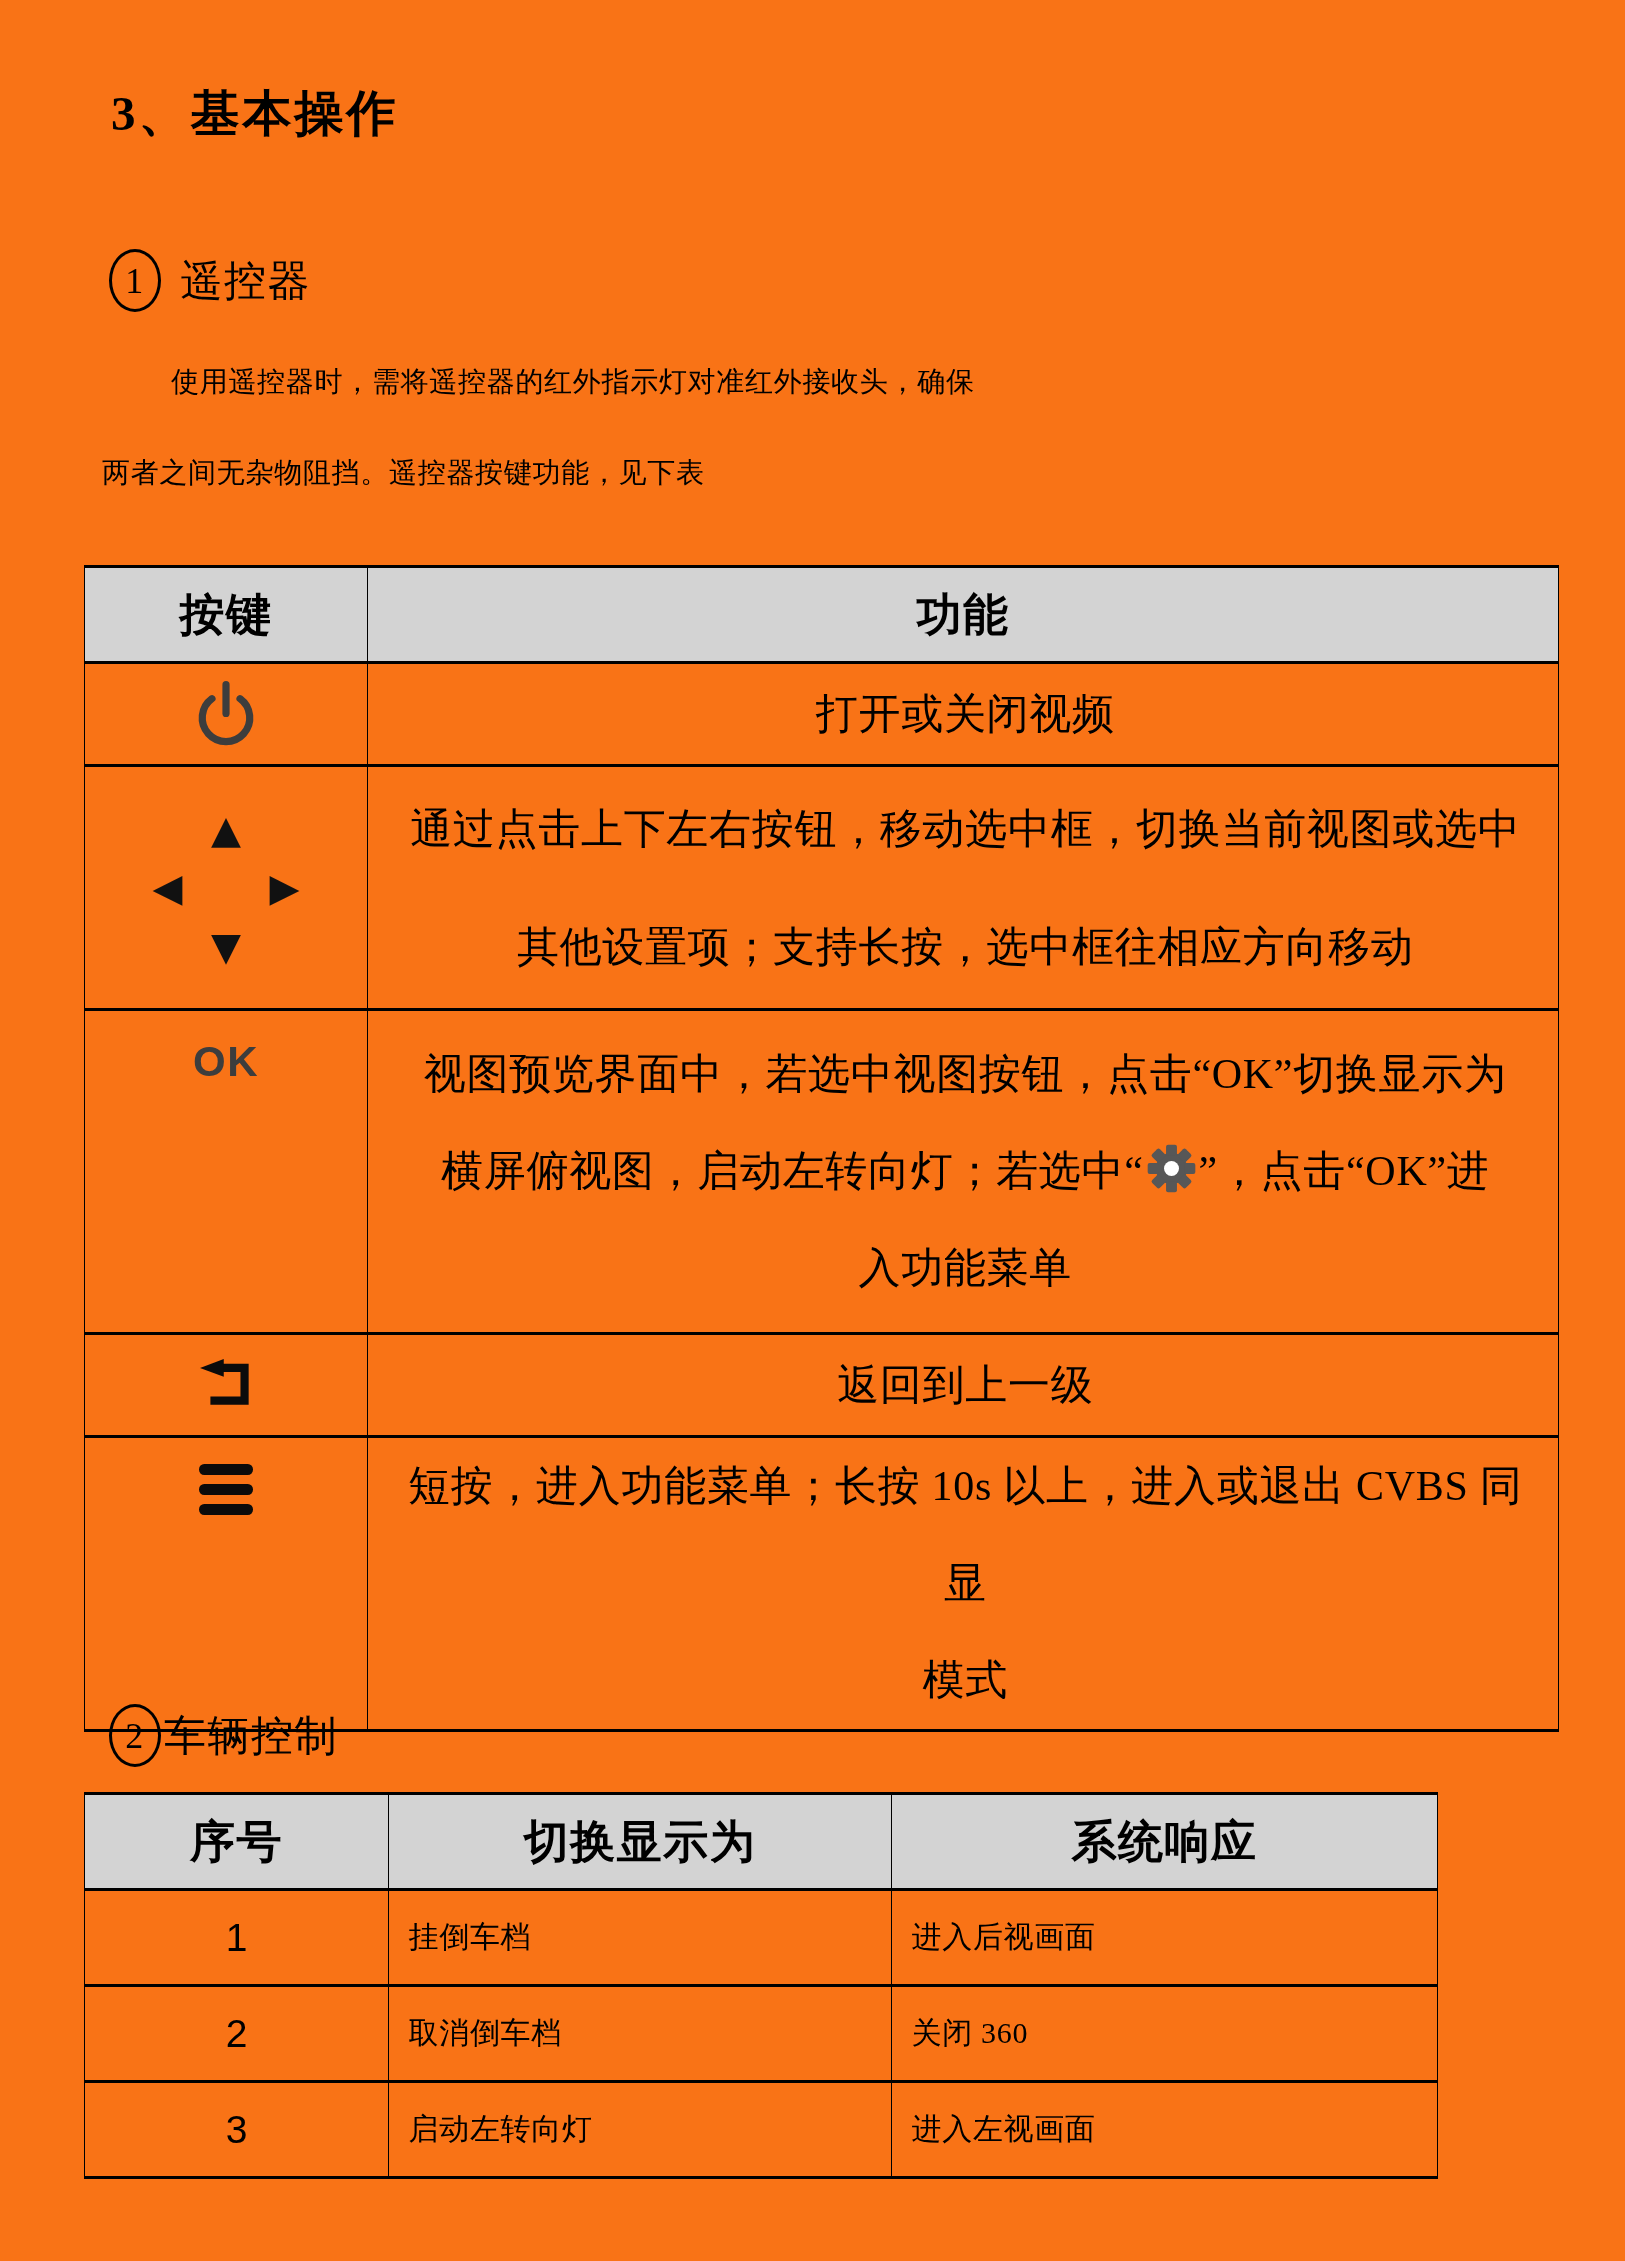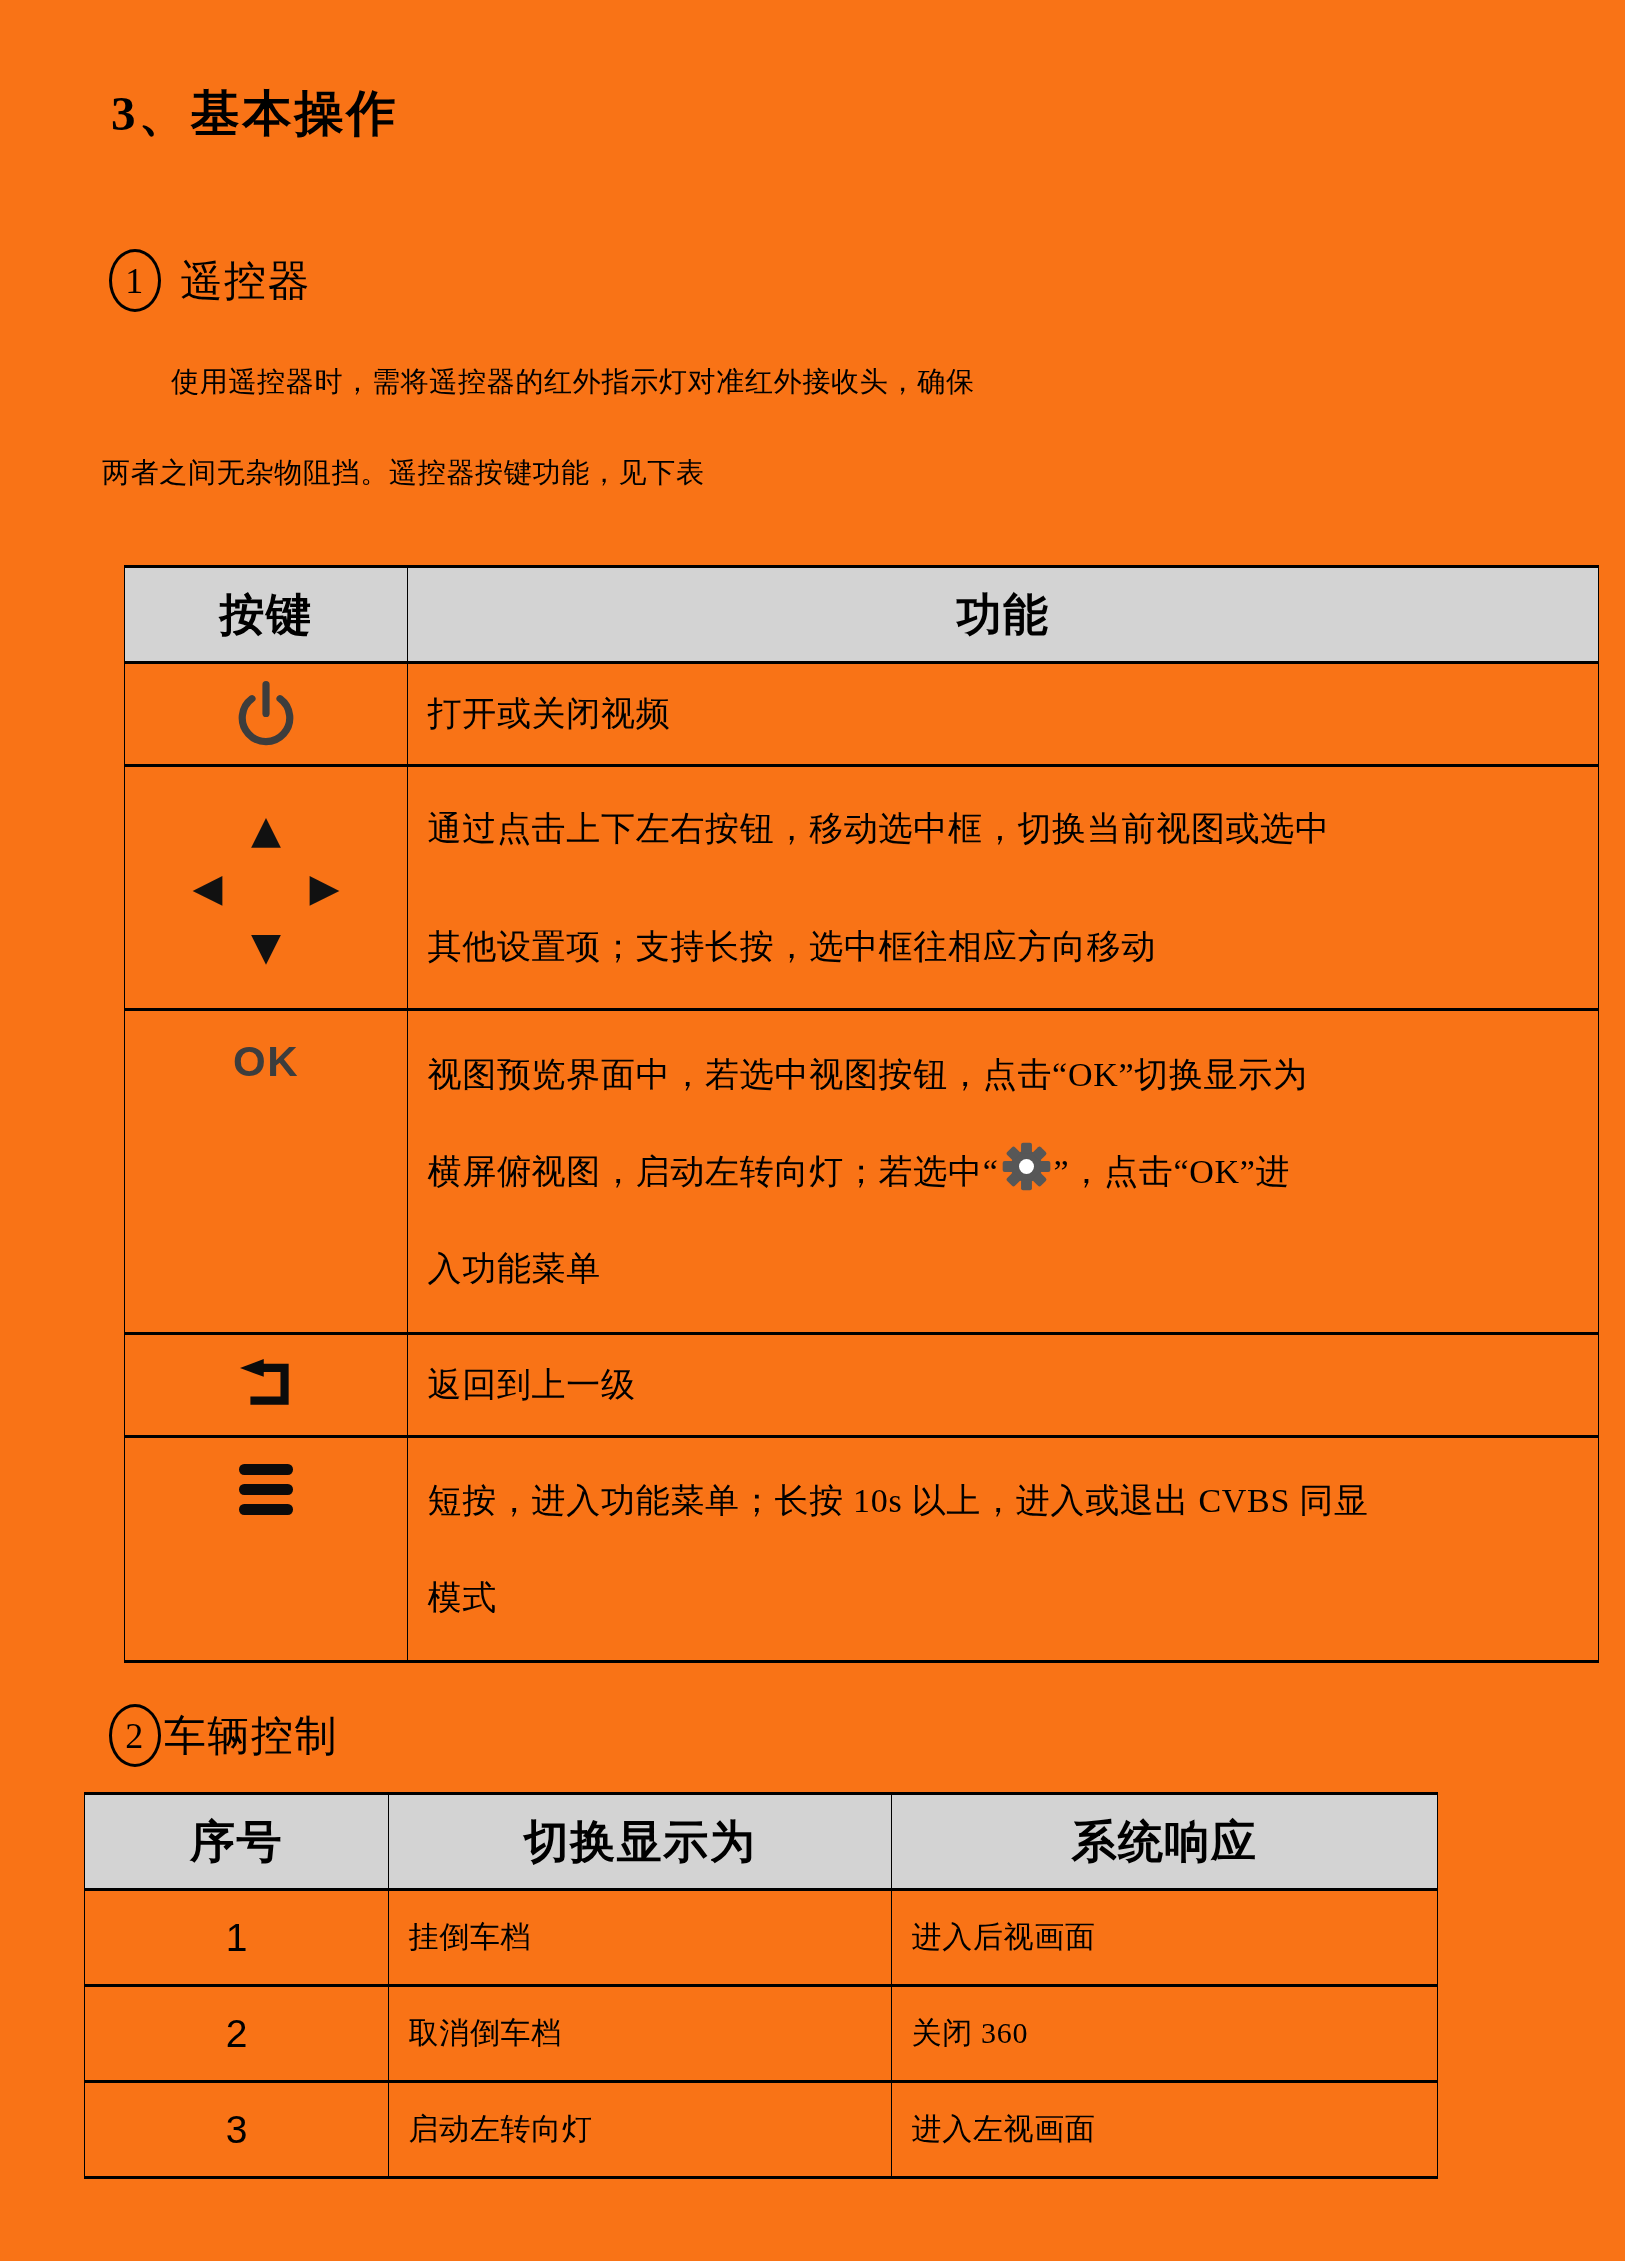--- a/index.html
+++ b/index.html
@@ -37,30 +37,30 @@
   }
   .intro .l2{text-indent:0;}
 
   table{border-collapse:collapse;table-layout:fixed;}
   td,th{
     border-style:solid;border-color:#000;
     border-top-width:3px;border-bottom-width:3px;
     border-left-width:1.5px;border-right-width:1.5px;
     padding:0;
   }
-  .tbl1{position:absolute;left:84px;top:565px;width:1474px;margin-left:40px;}
+  .tbl1{position:absolute;left:84px;top:565px;width:1474px;}
   .tbl2{position:absolute;left:84px;top:1792px;width:1353px;border-radius:12px;}
   th{
     background:#d3d3d3;
     font-size:45px;font-weight:bold;text-align:center;
     height:93px;letter-spacing:1.5px;
   }
   .key-cell{text-align:center;vertical-align:middle;}
   .fn-cell{
-    font-size:34px;text-align:left;vertical-align:middle;
+    font-size:42px;text-align:center;vertical-align:middle;
     padding-left:19.5px;padding-right:15px;letter-spacing:0.7px;
   }
   .lh-big{line-height:118px;}
   .lh-mid{line-height:97px;}
   .top-align{vertical-align:top;}
   .ok-label{
     font-family:"Liberation Sans","DejaVu Sans",sans-serif;
     font-weight:bold;font-size:42px;color:#3d3d3d;letter-spacing:1.5px;
   }
   .dpad{

